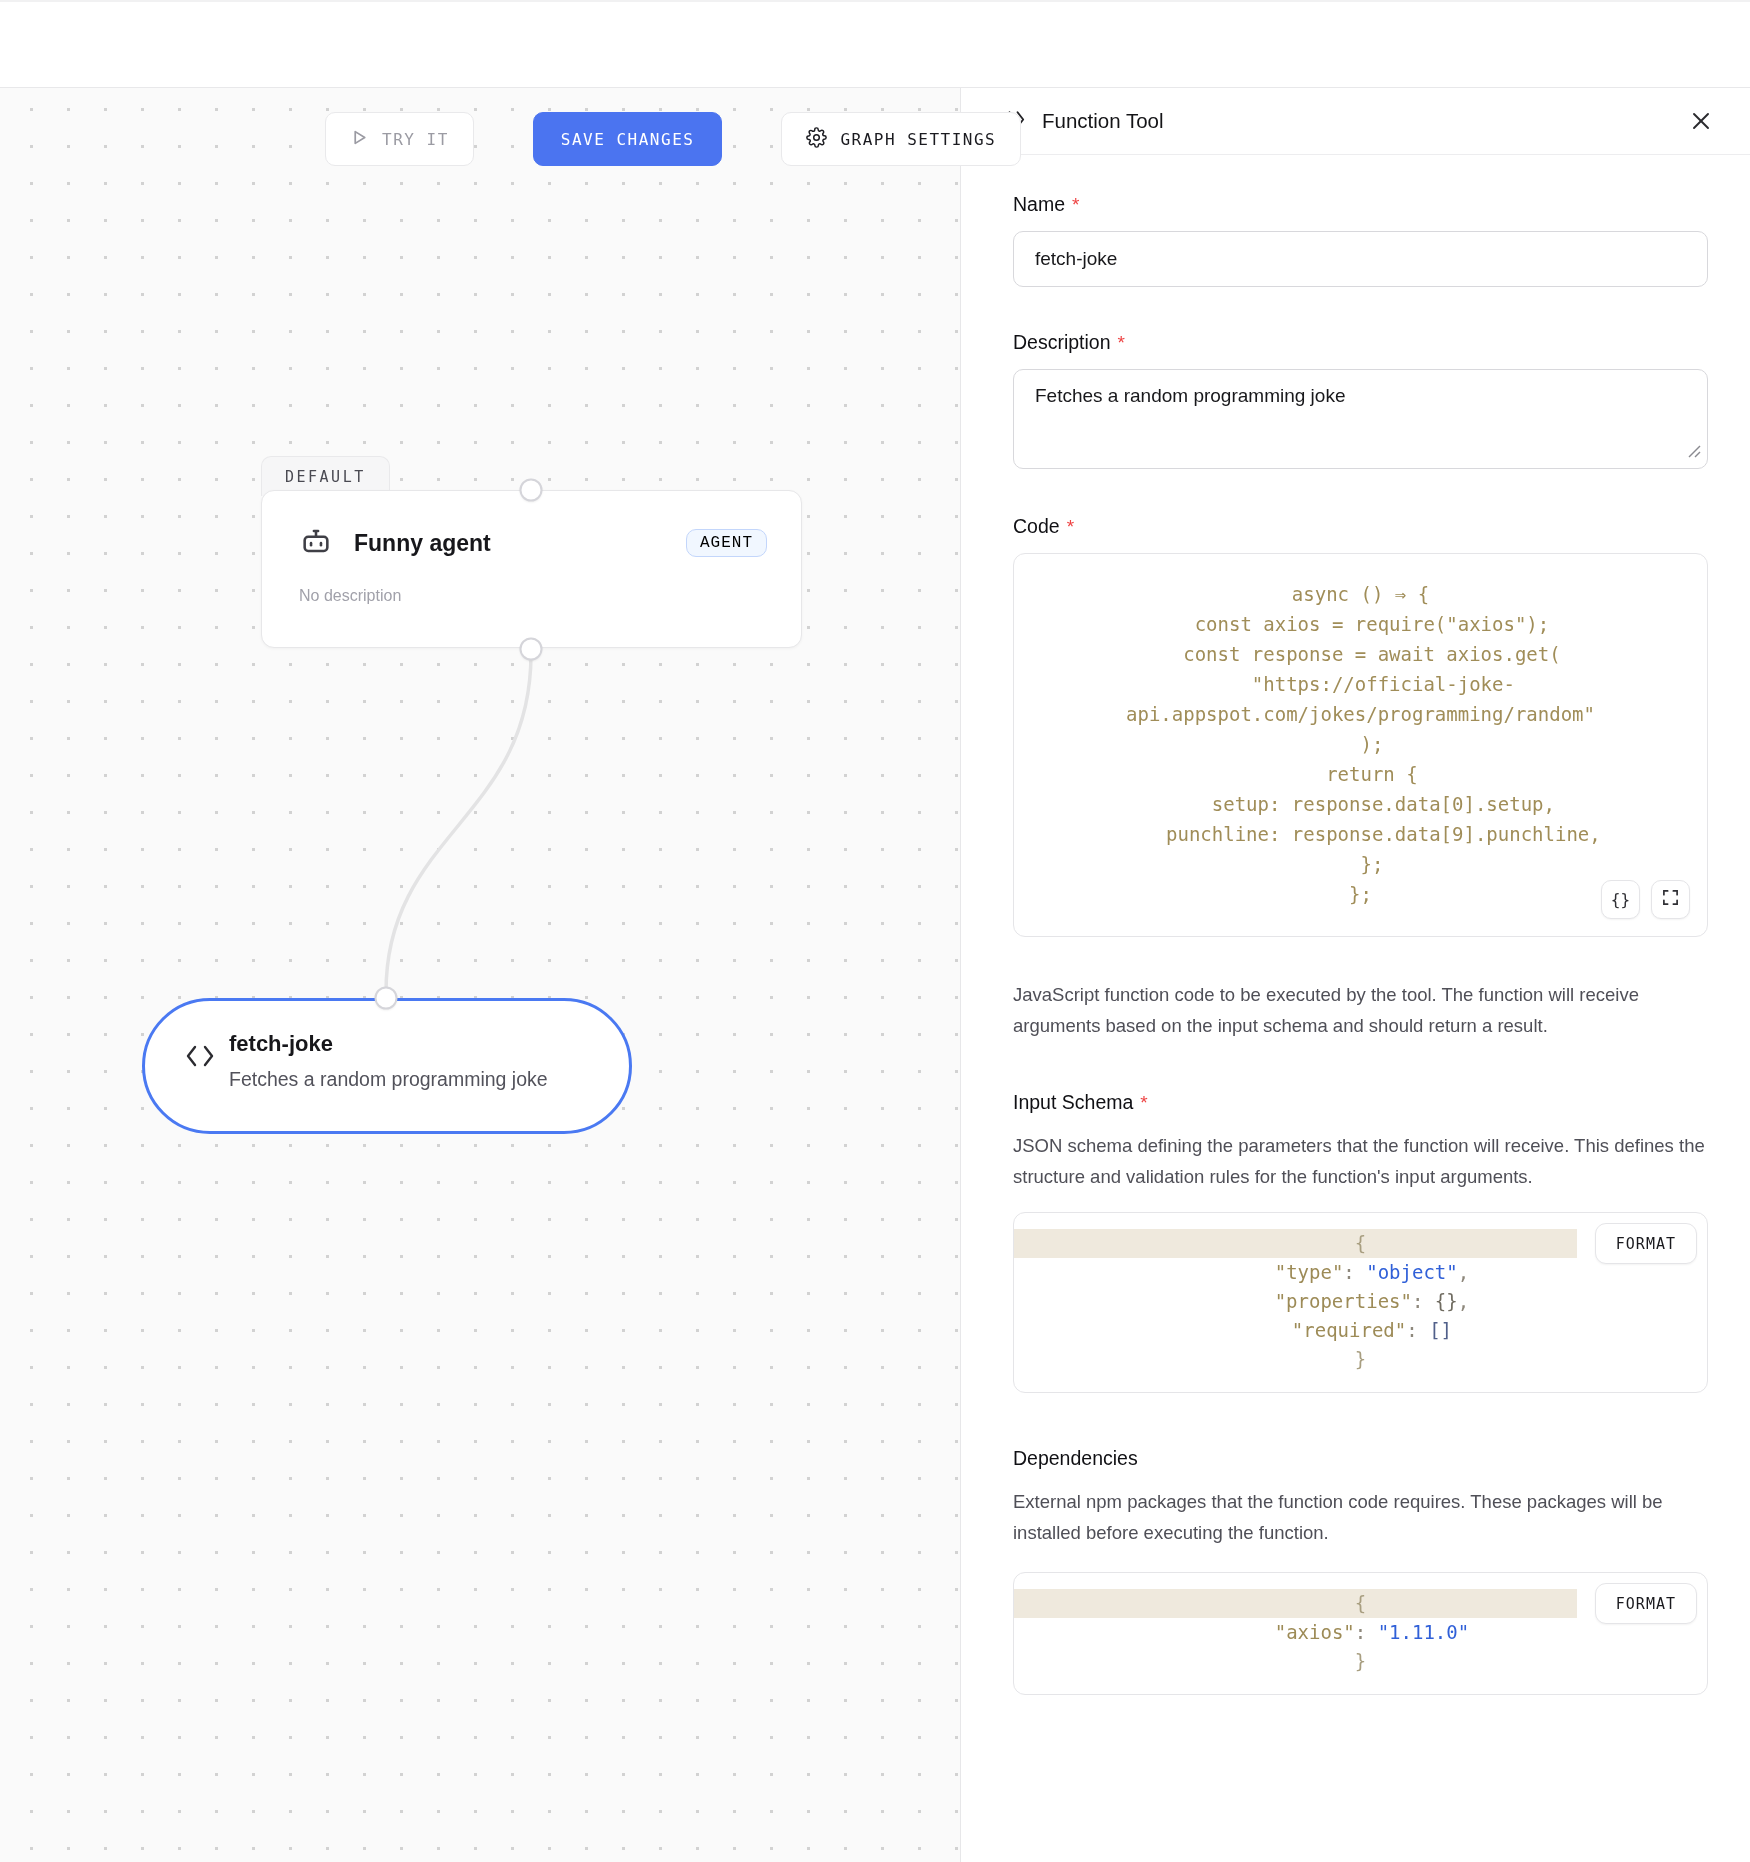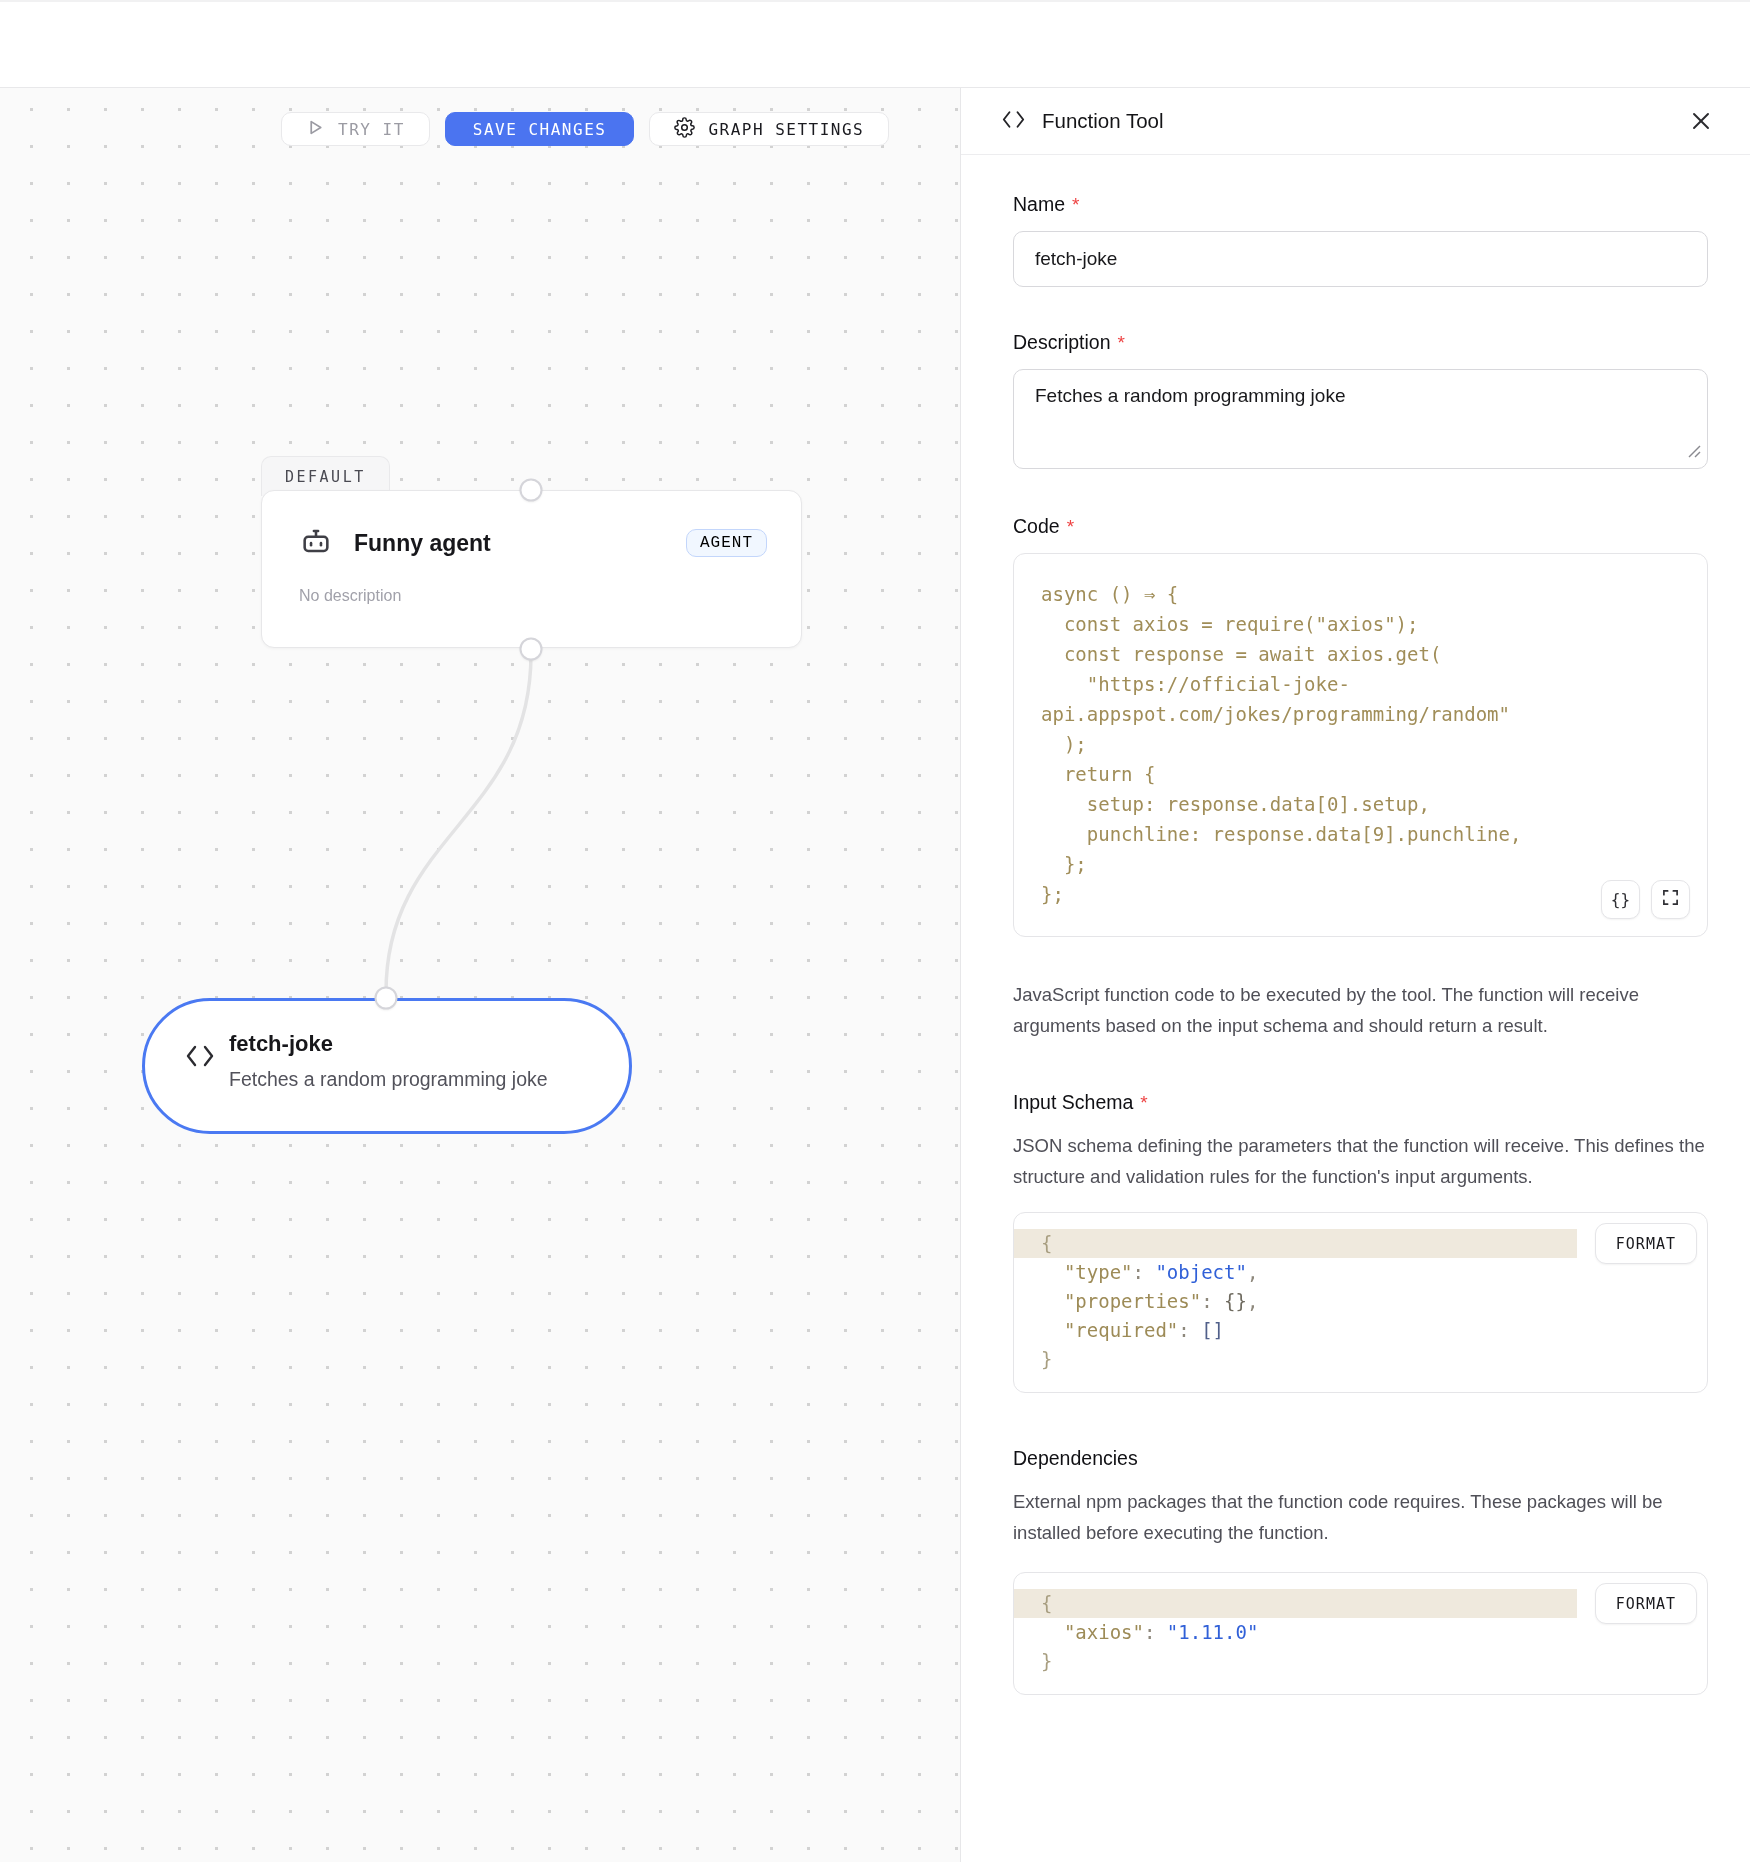--- a/index.html
+++ b/index.html
@@ -13,23 +13,23 @@
 
   .app { display:flex; height:1774px; }
 
   
   .canvas { position:relative; width:960px; height:100%;
     background-color:#fafafa;
     background-image:radial-gradient(circle,#d2d2d2 1.7px,transparent 1.8px);
     background-size:37px 37px; background-position:13px 3px; }
 
   .toolbar { position:absolute; top:24px; left:281px; display:flex; gap:15px; z-index:10; }
-  .btn { height:34px; display:flex; align-items:center; gap:13px; padding:0 24px;
+  .btn { height:54px; display:flex; align-items:center; gap:13px; padding:0 24px;
     border-radius:10px; font-family:"DejaVu Sans Mono","Liberation Mono",monospace;
-    font-size:16px; letter-spacing:1.5px; cursor:pointer; white-space:nowrap; }
+    font-size:16px; letter-spacing:1.5px; cursor:pointer; white-space:nowrap;margin-left:44px; }
   .btn-try { background:#ffffff; border:1px solid #e9e9eb; color:#9b9ba3; }
   .btn-save { background:#4b74f0; border:1px solid #4b74f0; color:#ffffff; padding:0 27px; }
   .btn-settings { background:#ffffff; border:1px solid #e9e9eb; color:#1b1b20; }
   .btn svg { flex:0 0 auto; }
 
   .edge-layer { position:absolute; inset:0; width:960px; height:1774px; pointer-events:none; }
 
   .handle { position:absolute; width:23px; height:23px; border-radius:50%;
     background:#fff; border:2.5px solid #d5d5da; box-shadow:0 1px 2px rgba(0,0,0,.06);
     transform:translate(-50%,-50%); z-index:6; }
@@ -81,21 +81,21 @@
   .ta-grip { position:absolute; right:7px; bottom:7px; pointer-events:none; }
 
   .sec-gap-1 { margin-top:44px; }
   .sec-gap-2 { margin-top:46px; }
   .help { margin-top:16px; font-size:18.5px; line-height:31px; color:#4f4f57; }
 
   .editor { position:relative; margin-top:15px; border:1px solid #e5e5e8; border-radius:12px;
     background:#fff; font-family:"DejaVu Sans Mono","Liberation Mono",monospace;
     font-size:19px; overflow:hidden; }
   .editor .lines { padding:25px 0 27px; }
-  .cm-line { padding:0 27px; line-height:30px; white-space:pre; }
+  .cm-line { padding:0 27px; line-height:30px; white-space:pre;text-align:center; }
   .cm-line.hl { background:linear-gradient(to right,#efe9dd calc(100% - 130px),
     rgba(239,233,221,0) calc(100% - 130px)); }
   .json .lines { padding:16px 0 18px; }
   .json .cm-line { line-height:29px; }
 
   .tok-code { color:#a08d58; }
   .tok-key  { color:#9d8b57; }
   .tok-pun  { color:#8e887c; }
   .tok-val  { color:#3060d8; }
   .tok-brace{ color:#a89e80; }

